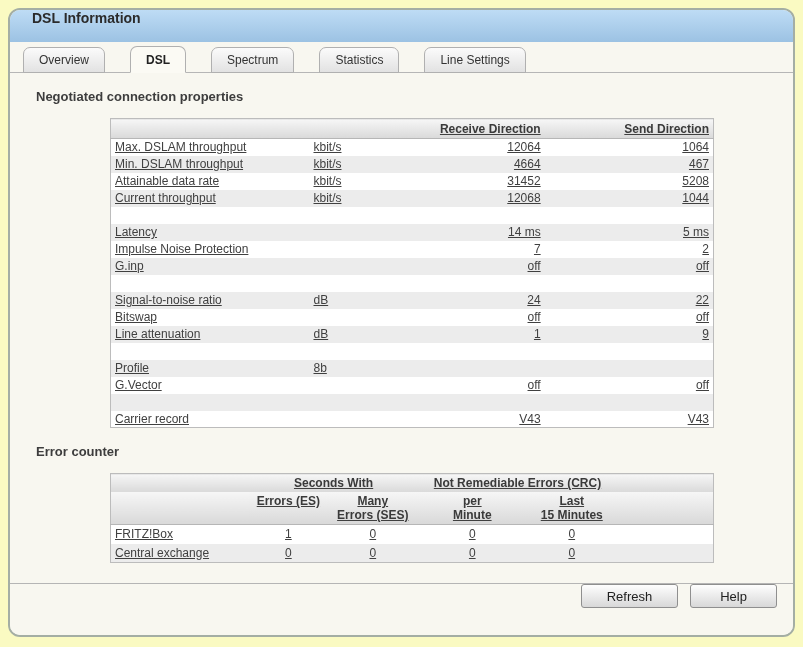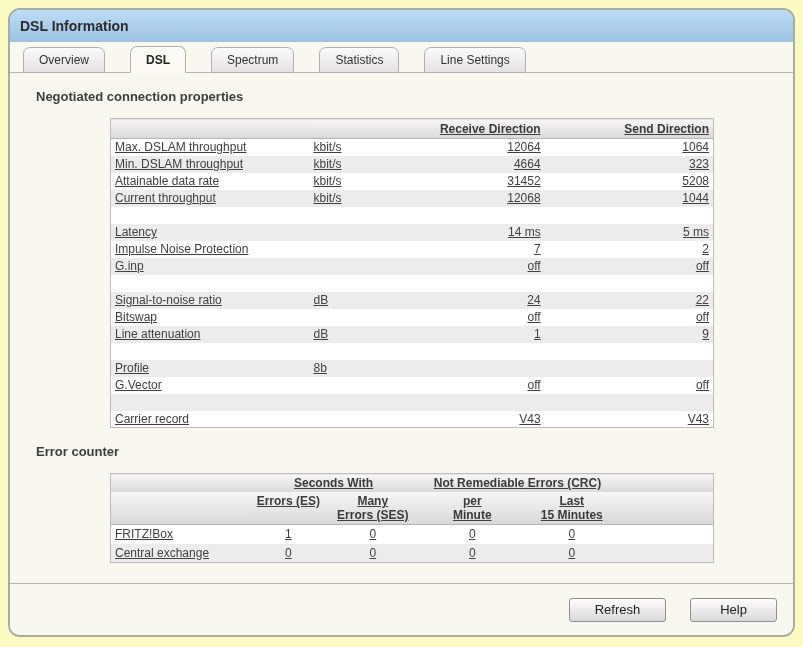--- a/index.html
+++ b/index.html
@@ -16,22 +16,22 @@
     position:absolute; left:8px; top:8px;
     width:787px; height:629px;
     background:#f8f7f0;
     border:2px solid #a4aea4;
     border-radius:12px;
     overflow:hidden;
   }
   .titlebar {
     height:32px;
     background:linear-gradient(#bedcf5, #9cc2e3);
-    display:flex; align-items:center;
-    padding-left:10px;
+    display:flex; align-items:flex-start;
+    padding-left:22px;
   }
   .titlebar .title { font-size:14px; font-weight:bold; color:#2b2b2b; }
 
   .tabstrip {
     display:flex; align-items:flex-end;
     padding:4px 0 0 13px;
     height:31px;
     border-bottom:1px solid #b6b6b6;
     gap:16px;
   }
@@ -91,22 +91,22 @@
   .errtable tbody th { font-weight:normal; }
   .errtable tbody td { text-align:center; height:19px; }
   .errtable tbody tr:nth-child(odd)  { background:#ffffff; }
   .errtable tbody tr:nth-child(even) { background:#ececec; }
 
   .footer {
     position:absolute; left:0; right:0; bottom:0;
     height:52px;
     border-top:1px solid #b5b5b5;
     background:#f8f7f0;
-    display:flex; align-items:center; justify-content:flex-end;
-    gap:24px; padding-right:16px;
+    display:flex; align-items:flex-start; justify-content:flex-end;
+    gap:12px; padding-right:16px;
   }
   .btn {
     min-width:87px; height:24px;
     border:1px solid #8f8f8f; border-radius:3px;
     background:linear-gradient(#fefefe, #d8d8d8);
     font-family:"Liberation Sans", sans-serif;
     font-size:13px; color:#222;
     padding:0 14px;
     cursor:pointer;
   }
@@ -152,21 +152,21 @@
           <tr>
             <td>Max. DSLAM throughput</td>
             <td>kbit/s</td>
             <td class="num">12064</td>
             <td class="num">1064</td>
           </tr>
           <tr>
             <td>Min. DSLAM throughput</td>
             <td>kbit/s</td>
             <td class="num">4664</td>
-            <td class="num">323</td>
+            <td class="num">467</td>
           </tr>
           <tr>
             <td>Attainable data rate</td>
             <td>kbit/s</td>
             <td class="num">31452</td>
             <td class="num">5208</td>
           </tr>
           <tr>
             <td>Current throughput</td>
             <td>kbit/s</td>

